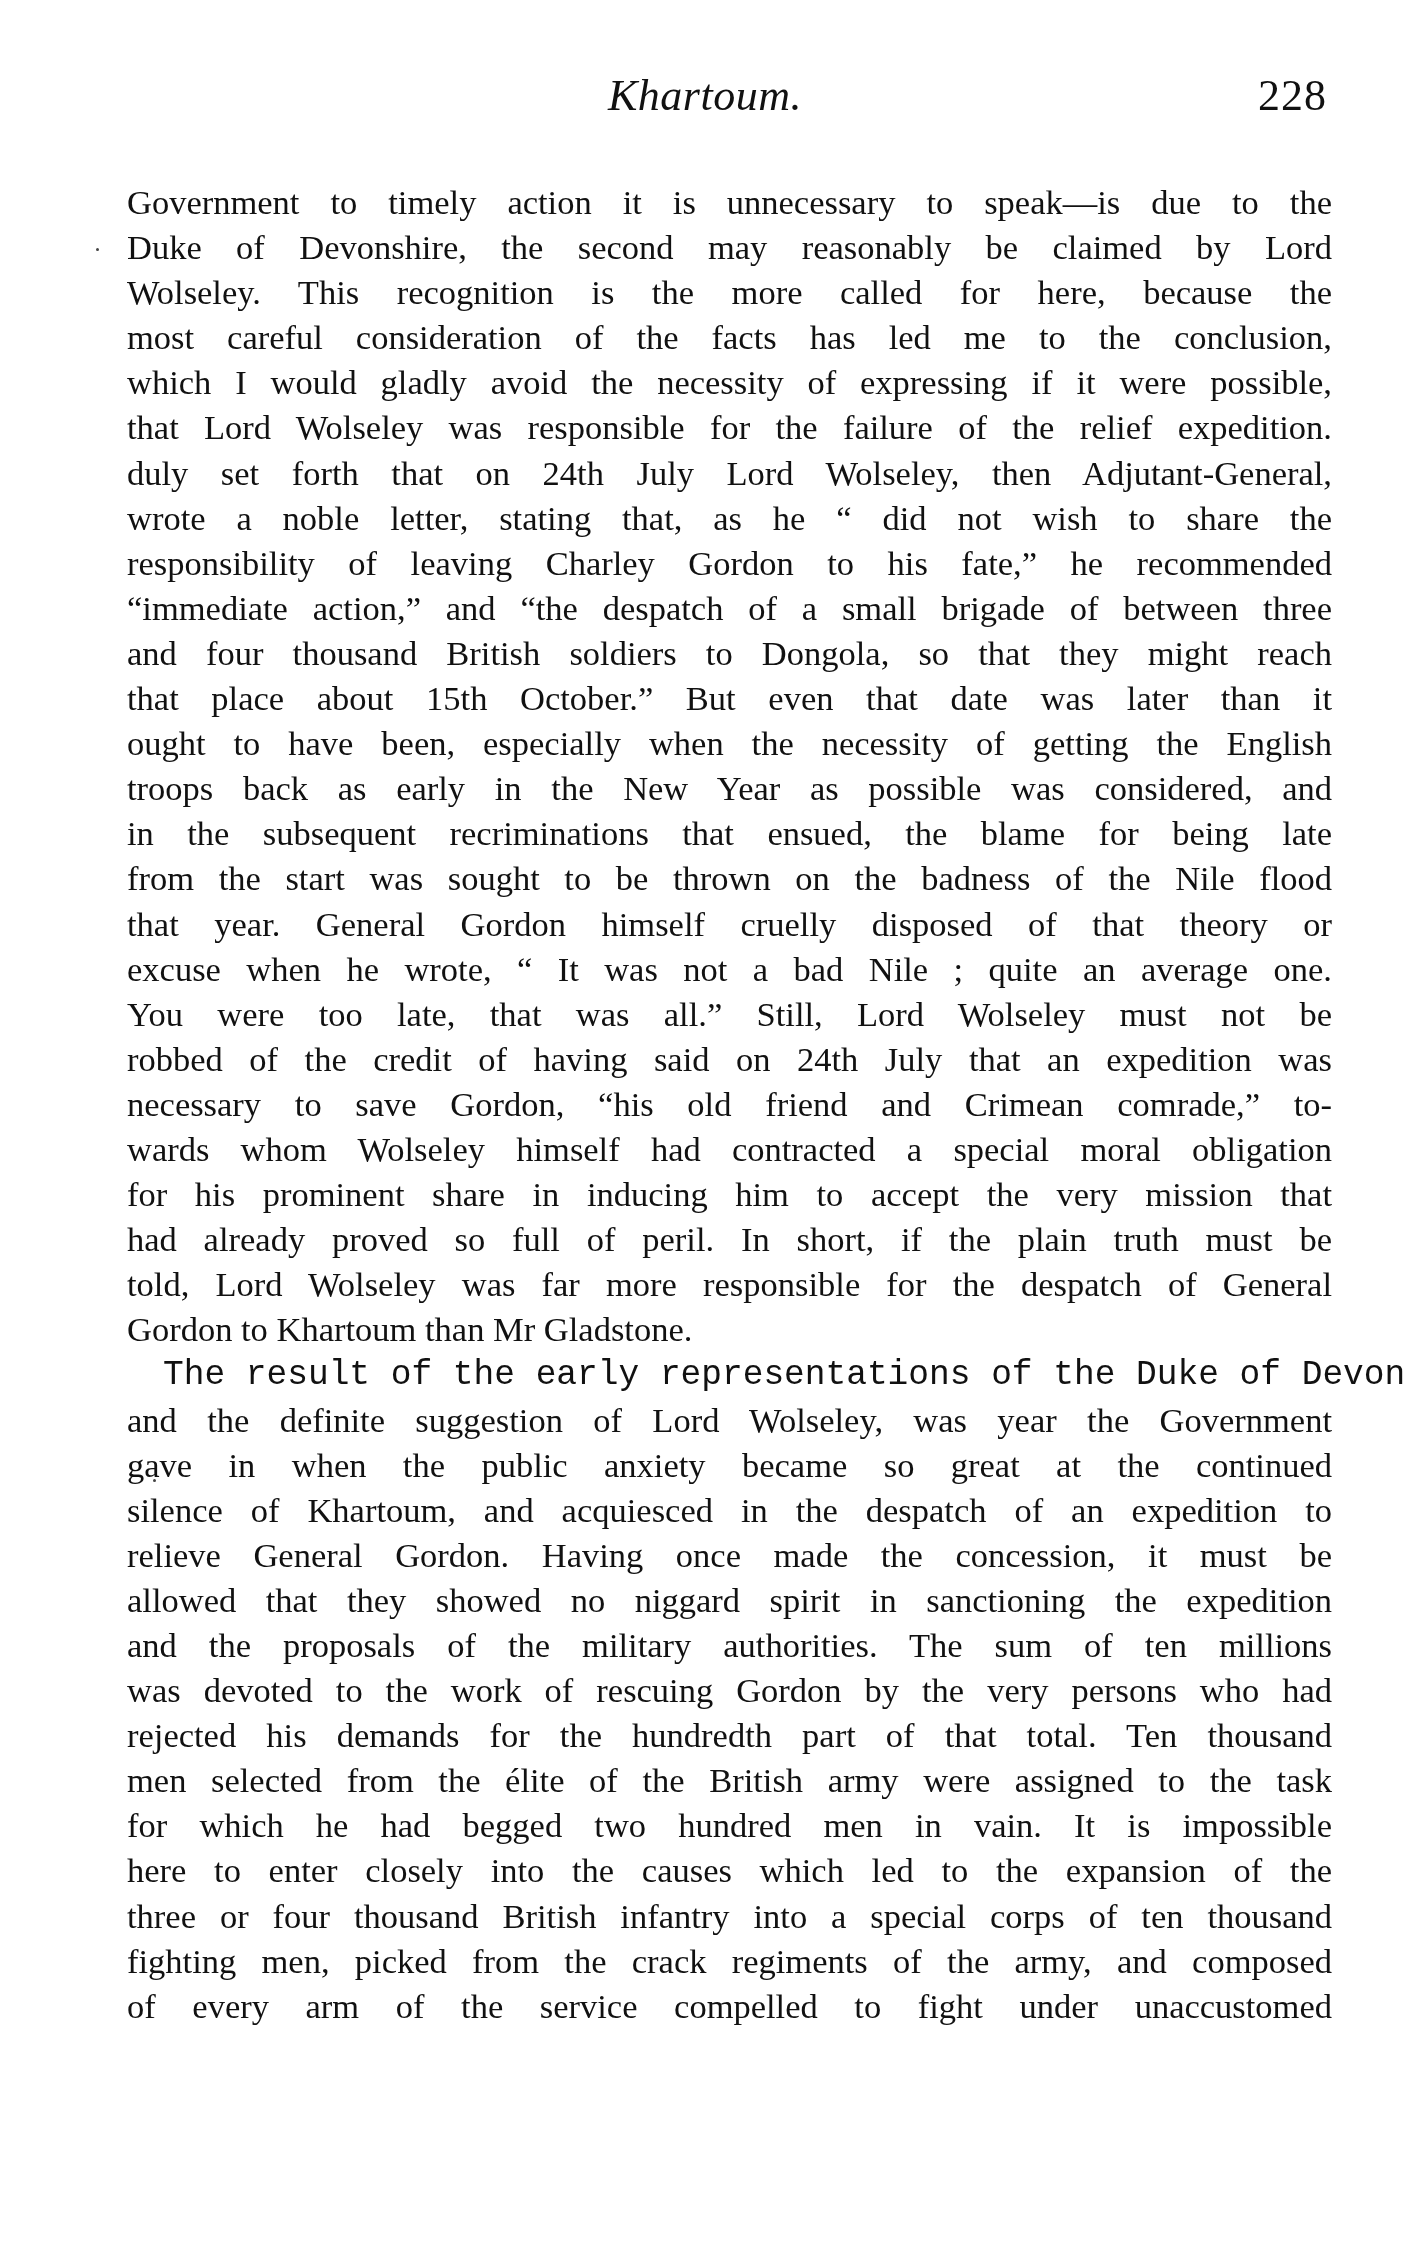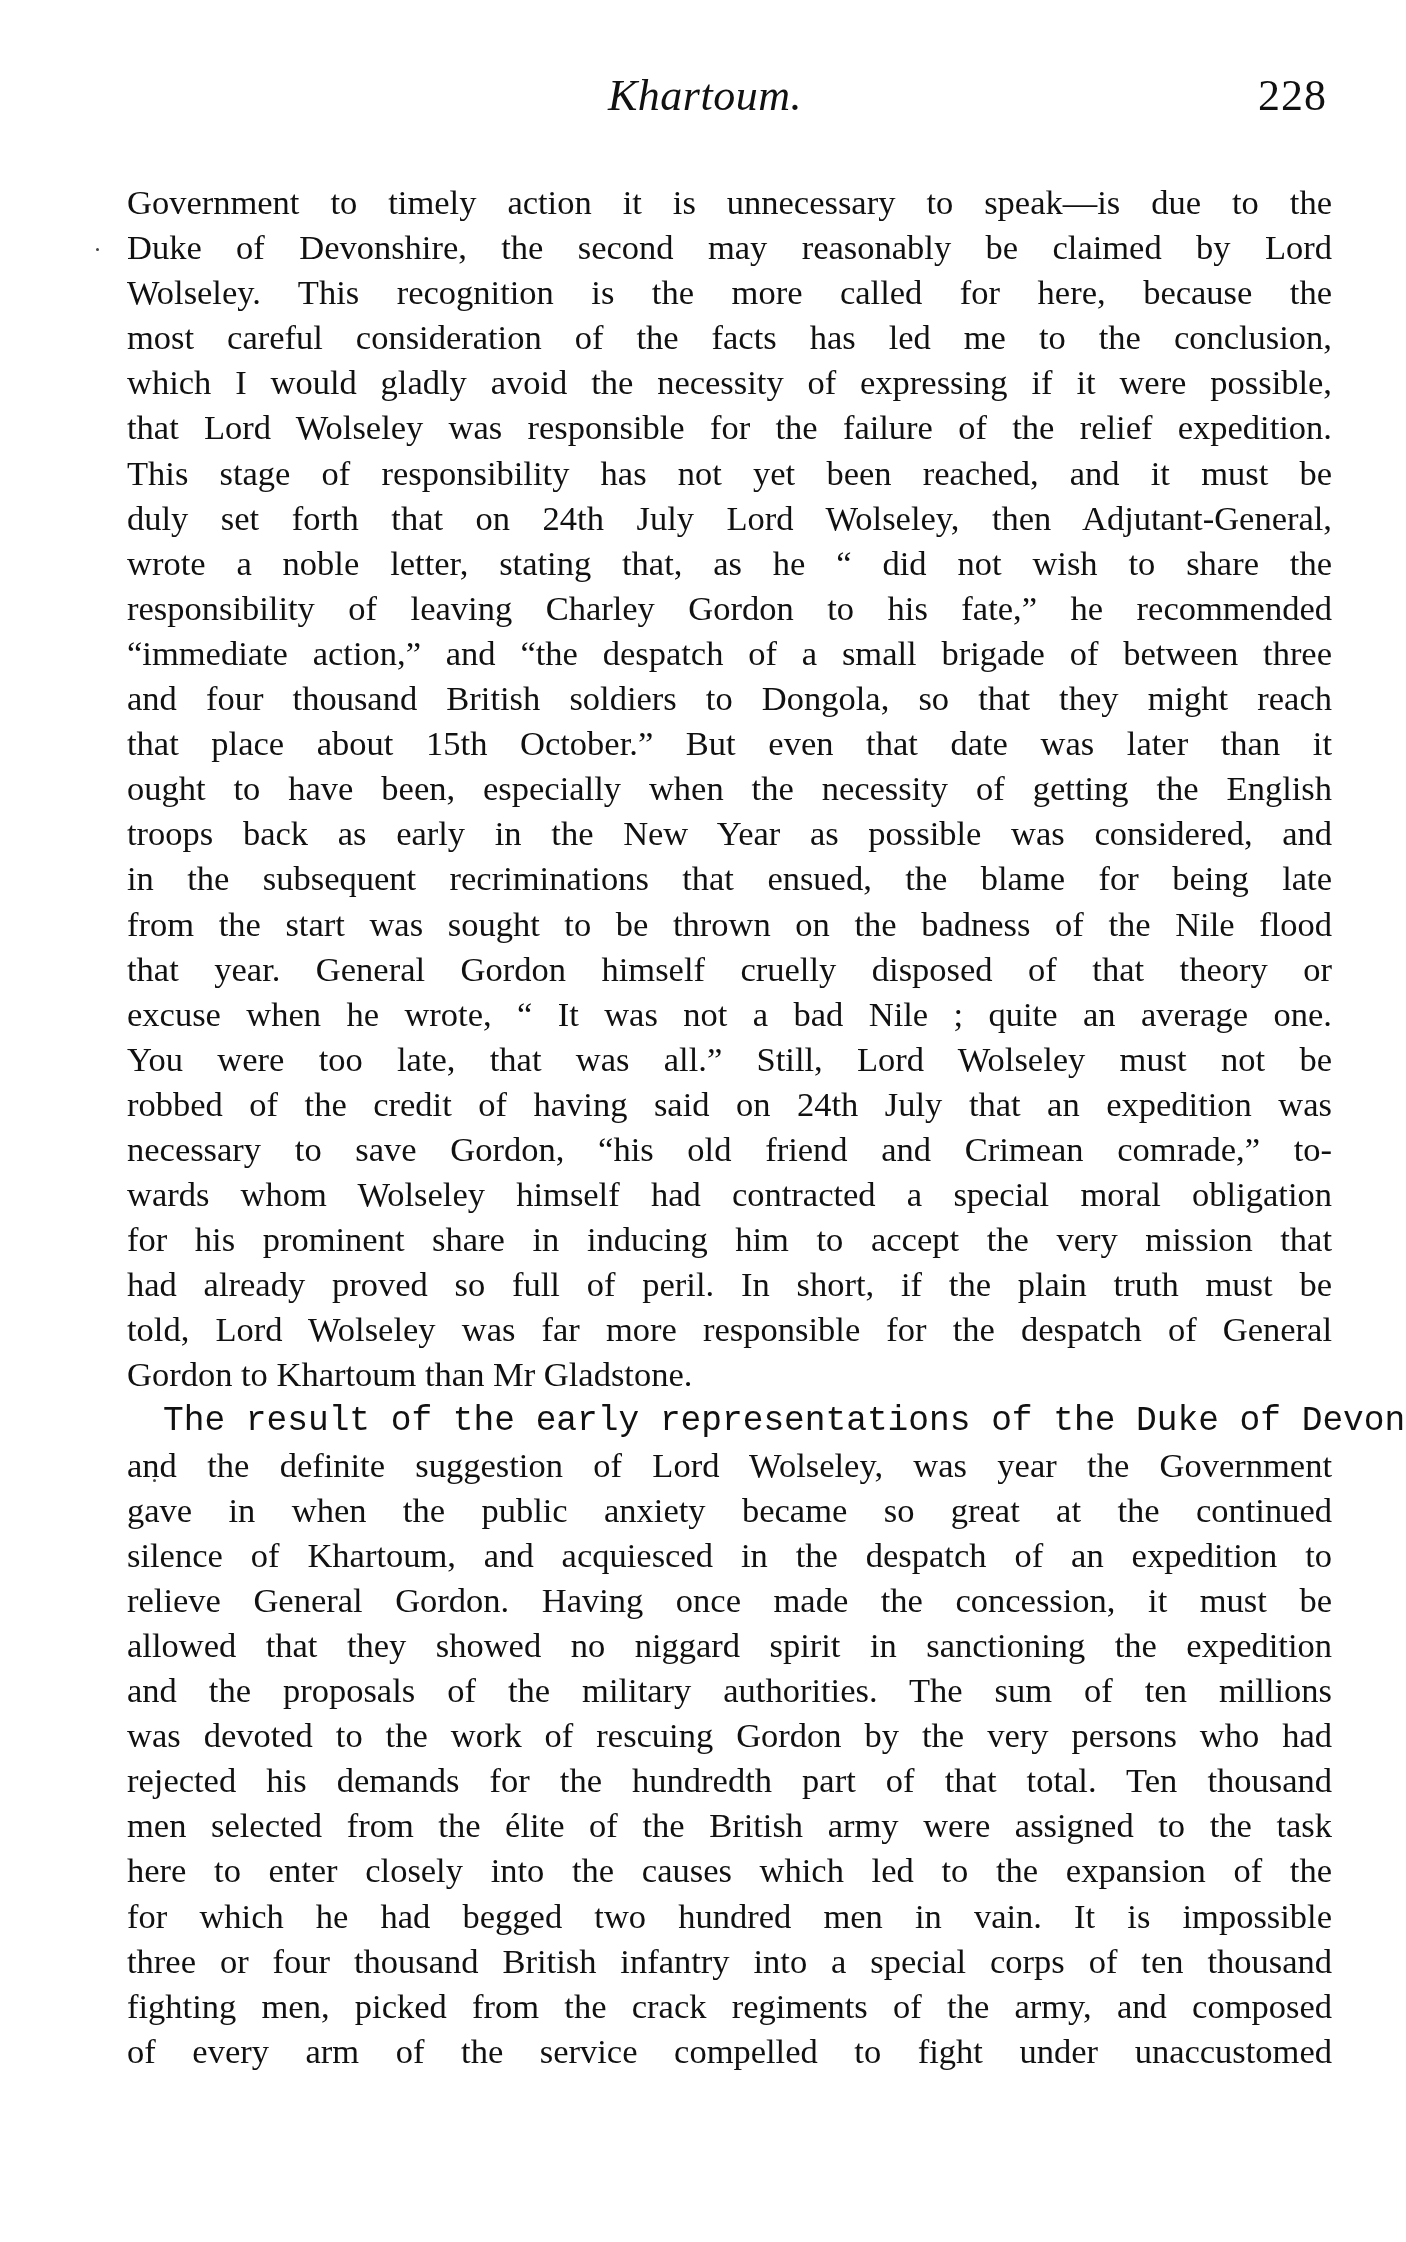--- a/index.html
+++ b/index.html
@@ -96,21 +96,20 @@
 
   <div class="body-text" id="body-text">
 
     <div class="paragraph">
       <span class="line">Government to timely action it is unnecessary to speak—is due to the</span>
       <span class="line">Duke of Devonshire, the second may reasonably be claimed by Lord</span>
       <span class="line">Wolseley.  This recognition is the more called for here, because the</span>
       <span class="line">most careful consideration of the facts has led me to the conclusion,</span>
       <span class="line">which I would gladly avoid the necessity of expressing if it were possible,</span>
       <span class="line">that Lord Wolseley was responsible for the failure of the relief expedition.</span>
-      <span class="line">This stage of responsibility has not yet been reached, and it must be</span>
       <span class="line">duly set forth that on 24th July Lord Wolseley, then Adjutant-General,</span>
       <span class="line">wrote a noble letter, stating that, as he “ did not wish to share the</span>
       <span class="line">responsibility of leaving Charley Gordon to his fate,” he recommended</span>
       <span class="line">“immediate action,” and “the despatch of a small brigade of between three</span>
       <span class="line">and four thousand British soldiers to Dongola, so that they might reach</span>
       <span class="line">that place about 15th October.”  But even that date was later than it</span>
       <span class="line">ought to have been, especially when the necessity of getting the English</span>
       <span class="line">troops back as early in the New Year as possible was considered, and</span>
       <span class="line">in the subsequent recriminations that ensued, the blame for being late</span>
       <span class="line">from the start was sought to be thrown on the badness of the Nile flood</span>
@@ -130,20 +129,20 @@
       <span class="line indent">The result of the early representations of the Duke of Devonshire,</span>
       <span class="line">and the definite suggestion of Lord Wolseley, was year the Government</span>
       <span class="line">gave in when the public anxiety became so great at the continued</span>
       <span class="line">silence of Khartoum, and acquiesced in the despatch of an expedition to</span>
       <span class="line">relieve General Gordon.  Having once made the concession, it must be</span>
       <span class="line">allowed that they showed no niggard spirit in sanctioning the expedition</span>
       <span class="line">and the proposals of the military authorities.  The sum of ten millions</span>
       <span class="line">was devoted to the work of rescuing Gordon by the very persons who had</span>
       <span class="line">rejected his demands for the hundredth part of that total.  Ten thousand</span>
       <span class="line">men selected from the <span class="it">élite</span> of the British army were assigned to the task</span>
+      <span class="line">for which he had begged two hundred men in vain.  It is impossible</span>
       <span class="line">here to enter closely into the causes which led to the expansion of the</span>
-      <span class="line">for which he had begged two hundred men in vain.  It is impossible</span>
       <span class="line">three or four thousand British infantry into a special corps of ten thousand</span>
       <span class="line">fighting men, picked from the crack regiments of the army, and composed</span>
       <span class="line">of every arm of the service compelled to fight under unaccustomed</span>
     </div>
   </div>
 </div>
 
 </body></html>

